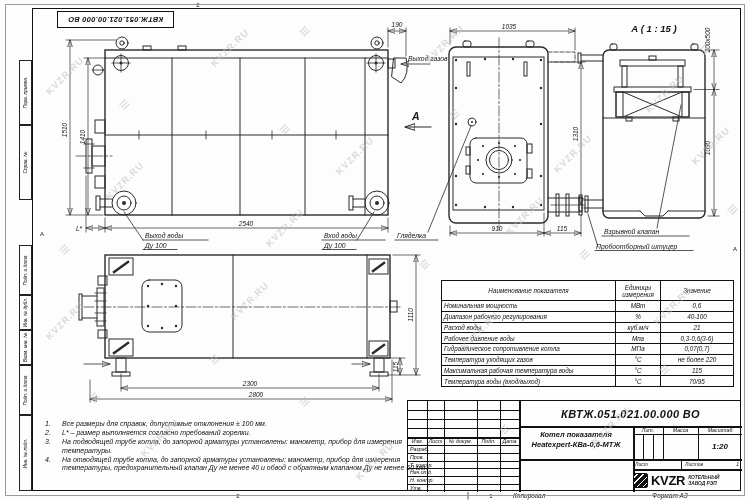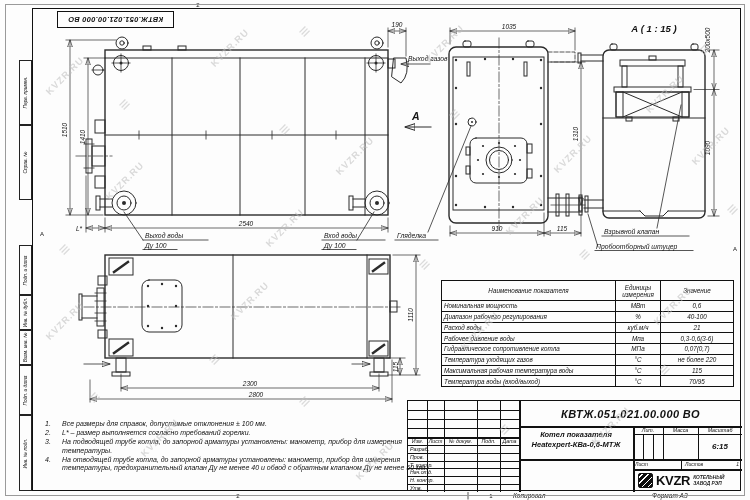--- a/index.html
+++ b/index.html
@@ -50,21 +50,21 @@
             font:italic 5.3px "Liberation Sans",sans-serif;white-space:nowrap;overflow:hidden;}
   .tb .cell.l{justify-content:flex-start;padding-left:2px;}
   .docnum{position:absolute;left:111px;top:0;width:223px;height:25px;display:flex;align-items:center;justify-content:center;
           font:italic bold 11px "Liberation Sans",sans-serif;letter-spacing:.4px;}
   .pname{position:absolute;left:111px;top:26px;width:114px;height:32px;text-align:center;
          font:italic bold 7.5px "Liberation Sans",sans-serif;line-height:9.5px;padding-top:3px;}
   .scaleval{position:absolute;left:290px;top:33px;width:44px;height:25px;display:flex;align-items:center;justify-content:center;
             font:italic bold 8px "Liberation Sans",sans-serif;}
   .sheets{position:absolute;left:274px;top:58px;width:60px;height:10px;display:flex;align-items:center;justify-content:space-between;
           padding:0 3px;font:italic 5px "Liberation Sans",sans-serif;}
-  .logo{position:absolute;left:225px;top:68px;width:109px;height:23px;display:flex;align-items:center;gap:3px;padding-left:5px;}
+  .logo{position:absolute;left:225px;top:68px;width:109px;height:23px;display:flex;align-items:center;gap:3px;}
   .logo .ic{width:15px;height:15px;border-radius:2px;flex:none;
             background:repeating-linear-gradient(315deg,#0f0f0f 0 2.2px,#fff 2.2px 3.3px,#0f0f0f 3.3px 4.4px);
             border:1px solid #0f0f0f;}
   .logo .kv{font:900 13px "Liberation Sans",sans-serif;color:#0d0d0d;letter-spacing:-.3px;}
   .logo .nm{display:flex;flex-direction:column;font:italic bold 4.8px "Liberation Sans",sans-serif;line-height:5.6px;color:#222;}
   
   .wmlayer{position:absolute;left:0;top:0;width:750px;height:500px;pointer-events:none;z-index:6;}
   .wm{position:absolute;color:#bdbdbd;font:bold 9.5px "Liberation Sans",sans-serif;letter-spacing:1px;
       transform:rotate(-45deg);opacity:.55;white-space:nowrap;}
   .wmg{position:absolute;color:#c0c0c0;font-size:17px;font-weight:bold;transform:rotate(-45deg);opacity:.55;}
@@ -501,21 +501,21 @@
 
     <div class="docnum">КВТЖ.051.021.00.000 ВО</div>
     <div class="pname">
       <div>Котел показателя</div>
       <div>Heatexpert-КВа-0,6-МТЖ</div>
     </div>
 
     <div class="cell" style="left:225px;top:25px;width:30px;height:8px;">Лит.</div>
     <div class="cell" style="left:255px;top:25px;width:35px;height:8px;">Масса</div>
     <div class="cell" style="left:290px;top:25px;width:44px;height:8px;">Масштаб</div>
-    <div class="scaleval">6:15</div>
+    <div class="scaleval">1:20</div>
 
     <div class="cell l" style="left:225px;top:58px;width:48px;height:10px;font-size:5px;">Лист</div>
     <div class="sheets">
       <span>Листов</span>
       <span>1</span>
     </div>
 
     <div class="logo">
       <div class="ic"></div>
       <div class="kv">KVZR</div>

